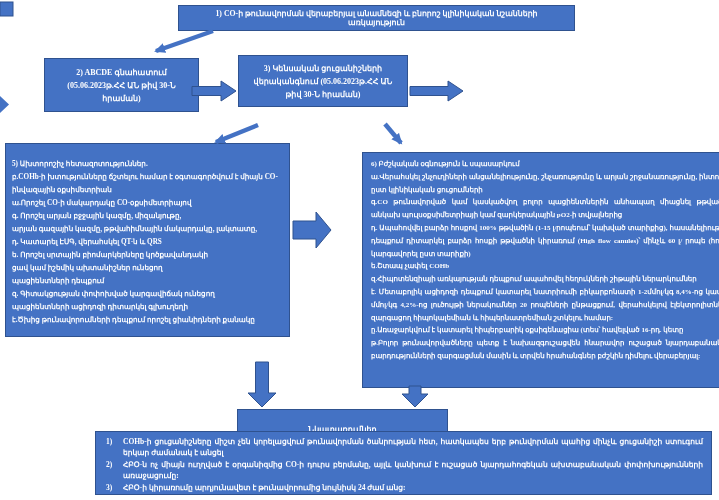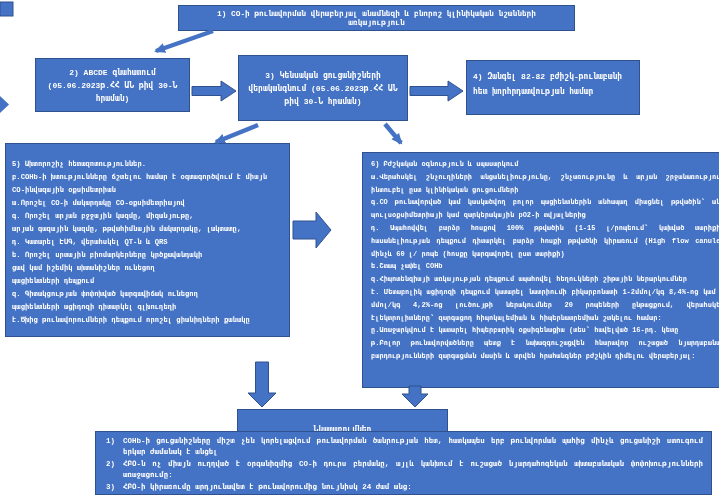--- a/index.html
+++ b/index.html
@@ -1,27 +1,27 @@
 <!DOCTYPE html>
 <html><head>
 <meta charset="utf-8">
 <style>
   html,body{margin:0;padding:0;background:#ffffff;}
   .canvas{
     position:relative;width:719px;height:500px;background:#ffffff;overflow:hidden;
-    font-family:Liberation Mono, monospace;
+    font-family:Liberation Serif, serif;
   }
   .box{
     position:absolute;background:#4472C4;border:1px solid #2F528F;color:#ffffff;
     font-weight:bold;box-sizing:border-box;
   }
   .center{display:flex;align-items:center;justify-content:center;text-align:center;}
   .step1{left:178px;top:5px;width:397px;height:26px;font-size:7.8px;padding:0 12px;}
-  .step2{left:35px;top:58px;width:155px;height:54px;font-size:8px;line-height:13px;padding:2px 8px;}
-  .step3{left:238px;top:55px;width:170px;height:66px;font-size:8px;line-height:13px;padding:2px 8px;}
+  .step2{left:44px;top:58px;width:155px;height:54px;font-size:8px;line-height:13px;padding:2px 8px;}
+  .step3{left:238px;top:55px;width:170px;height:52px;font-size:8px;line-height:13px;padding:2px 8px;}
   .step4{left:466px;top:60px;width:174px;height:55px;font-size:8px;line-height:15px;padding:8px 6px;}
   .step5{left:5px;top:143px;width:285px;height:194px;font-size:7.2px;line-height:13px;padding:14px 6px;}
   .step6{left:332px;top:152px;width:380px;height:236px;font-size:7px;line-height:12.8px;padding:5px 8px;text-align:justify;margin-left:30px;}
   .notes-header{left:237px;top:409px;width:211px;height:41px;font-size:8px;}
   .notes-box{left:95px;top:431px;width:617px;height:64px;font-size:7.5px;line-height:11.4px;padding:4px 8px 3px 10px;}
   .note-item{display:flex;}
   .note-num{width:17px;flex-shrink:0;}
   .note-text{flex:1;text-align:justify;}
   .overlay{position:absolute;left:0;top:0;width:719px;height:500px;pointer-events:none;}
   .line{white-space:normal;}
@@ -36,23 +36,20 @@
   </div>
 
   <div class="box step2 center">
     <span>2) ABCDE գնահատում (05.06.2023թ.ՀՀ ԱՆ թիվ 30-Ն հրաման)</span>
   </div>
 
   <div class="box step3 center">
     <span>3) Կենսական ցուցանիշների վերականգնում (05.06.2023թ.ՀՀ ԱՆ թիվ 30-Ն հրաման)</span>
   </div>
 
-  <div class="box step4">
-    <span>4) Զանգել 82-82 բժիշկ-թունաբանի հետ խորհրդատվության համար</span>
-  </div>
 
   <div class="box step5">
     <div class="line">5) Ախտորոշիչ հետազոտություններ.</div>
     <div class="line">բ.COHb-ի խտությունները ճշտելու համար է օգտագործվում է միայն CO-ինվազային օքսիմետրիան</div>
     <div class="line">ա.Որոշել CO-ի մակարդակը CO-օքսիմետրիայով</div>
     <div class="line">գ. Որոշել արյան բջջային կազմը, միզանյութը,</div>
     <div class="line">արյան գազային կազմը, թթվահիմնային մակարդակը, լակտատը,</div>
     <div class="line">դ. Կատարել ԷՍԳ, վերահսկել QT-ն և QRS</div>
     <div class="line">ե. Որոշել սրտային բիոմարկերները կրծքավանդակի</div>
     <div class="line">ցավ կամ իշեմիկ ախտանիշներ ունեցող</div>

